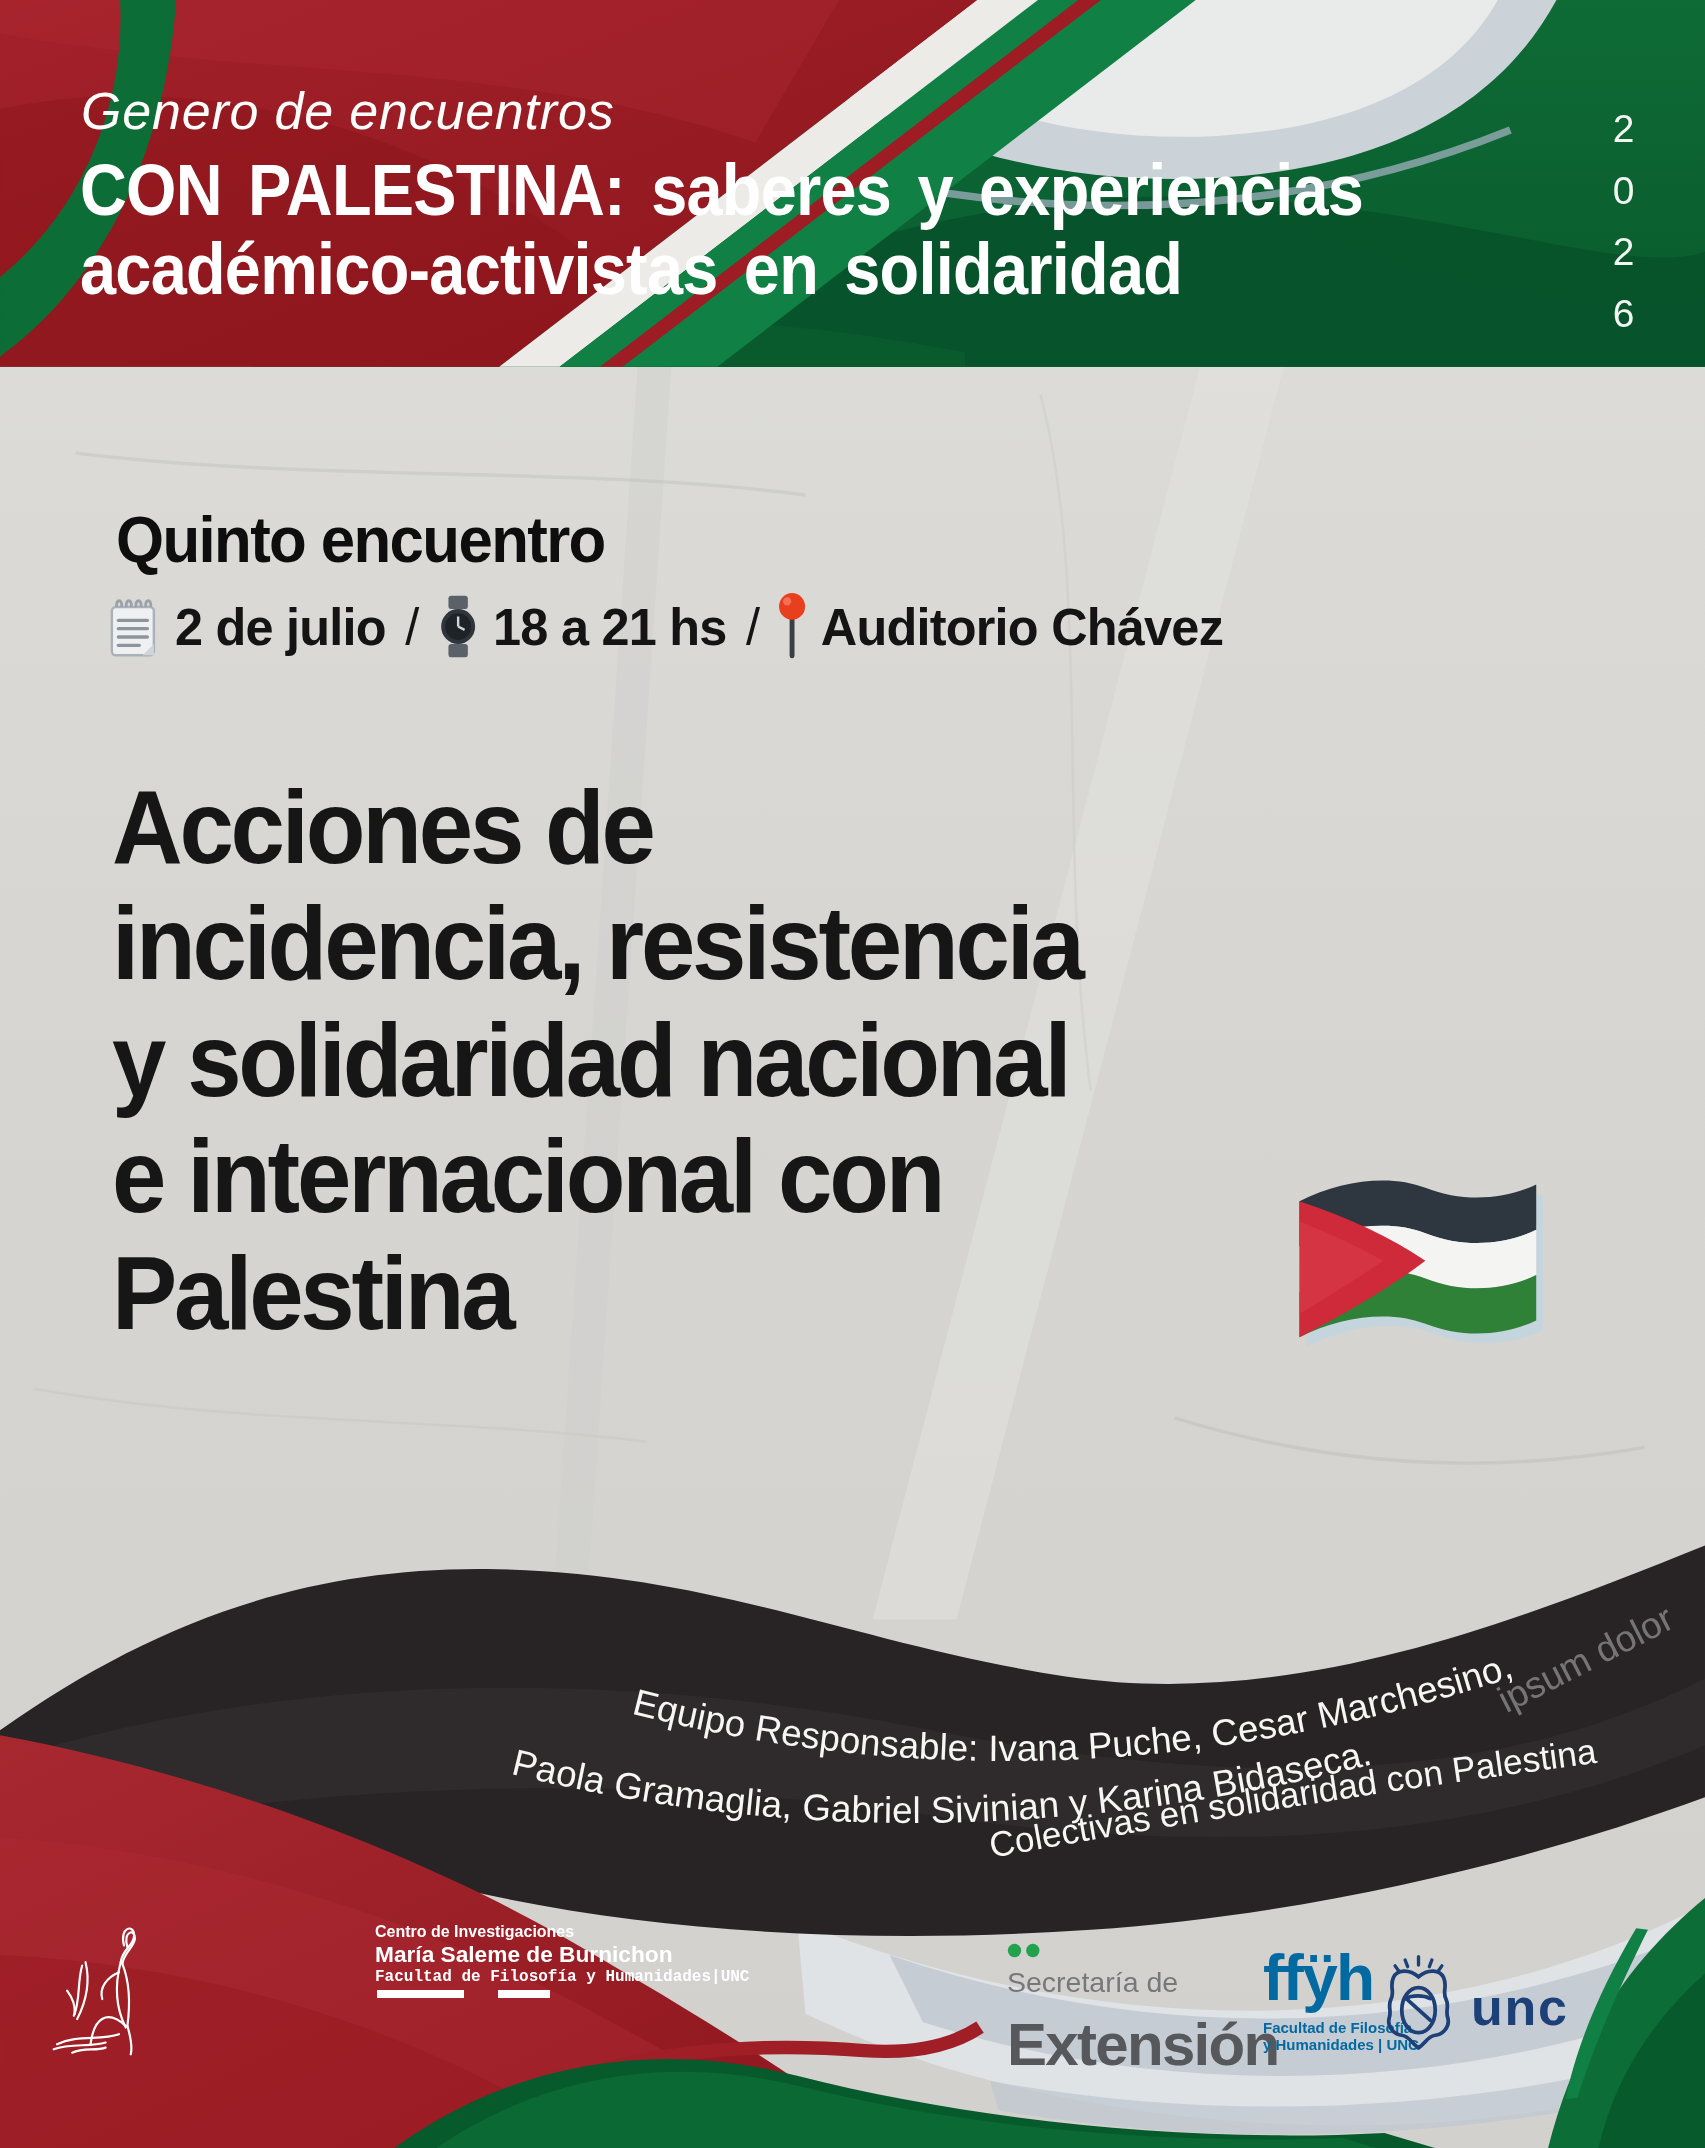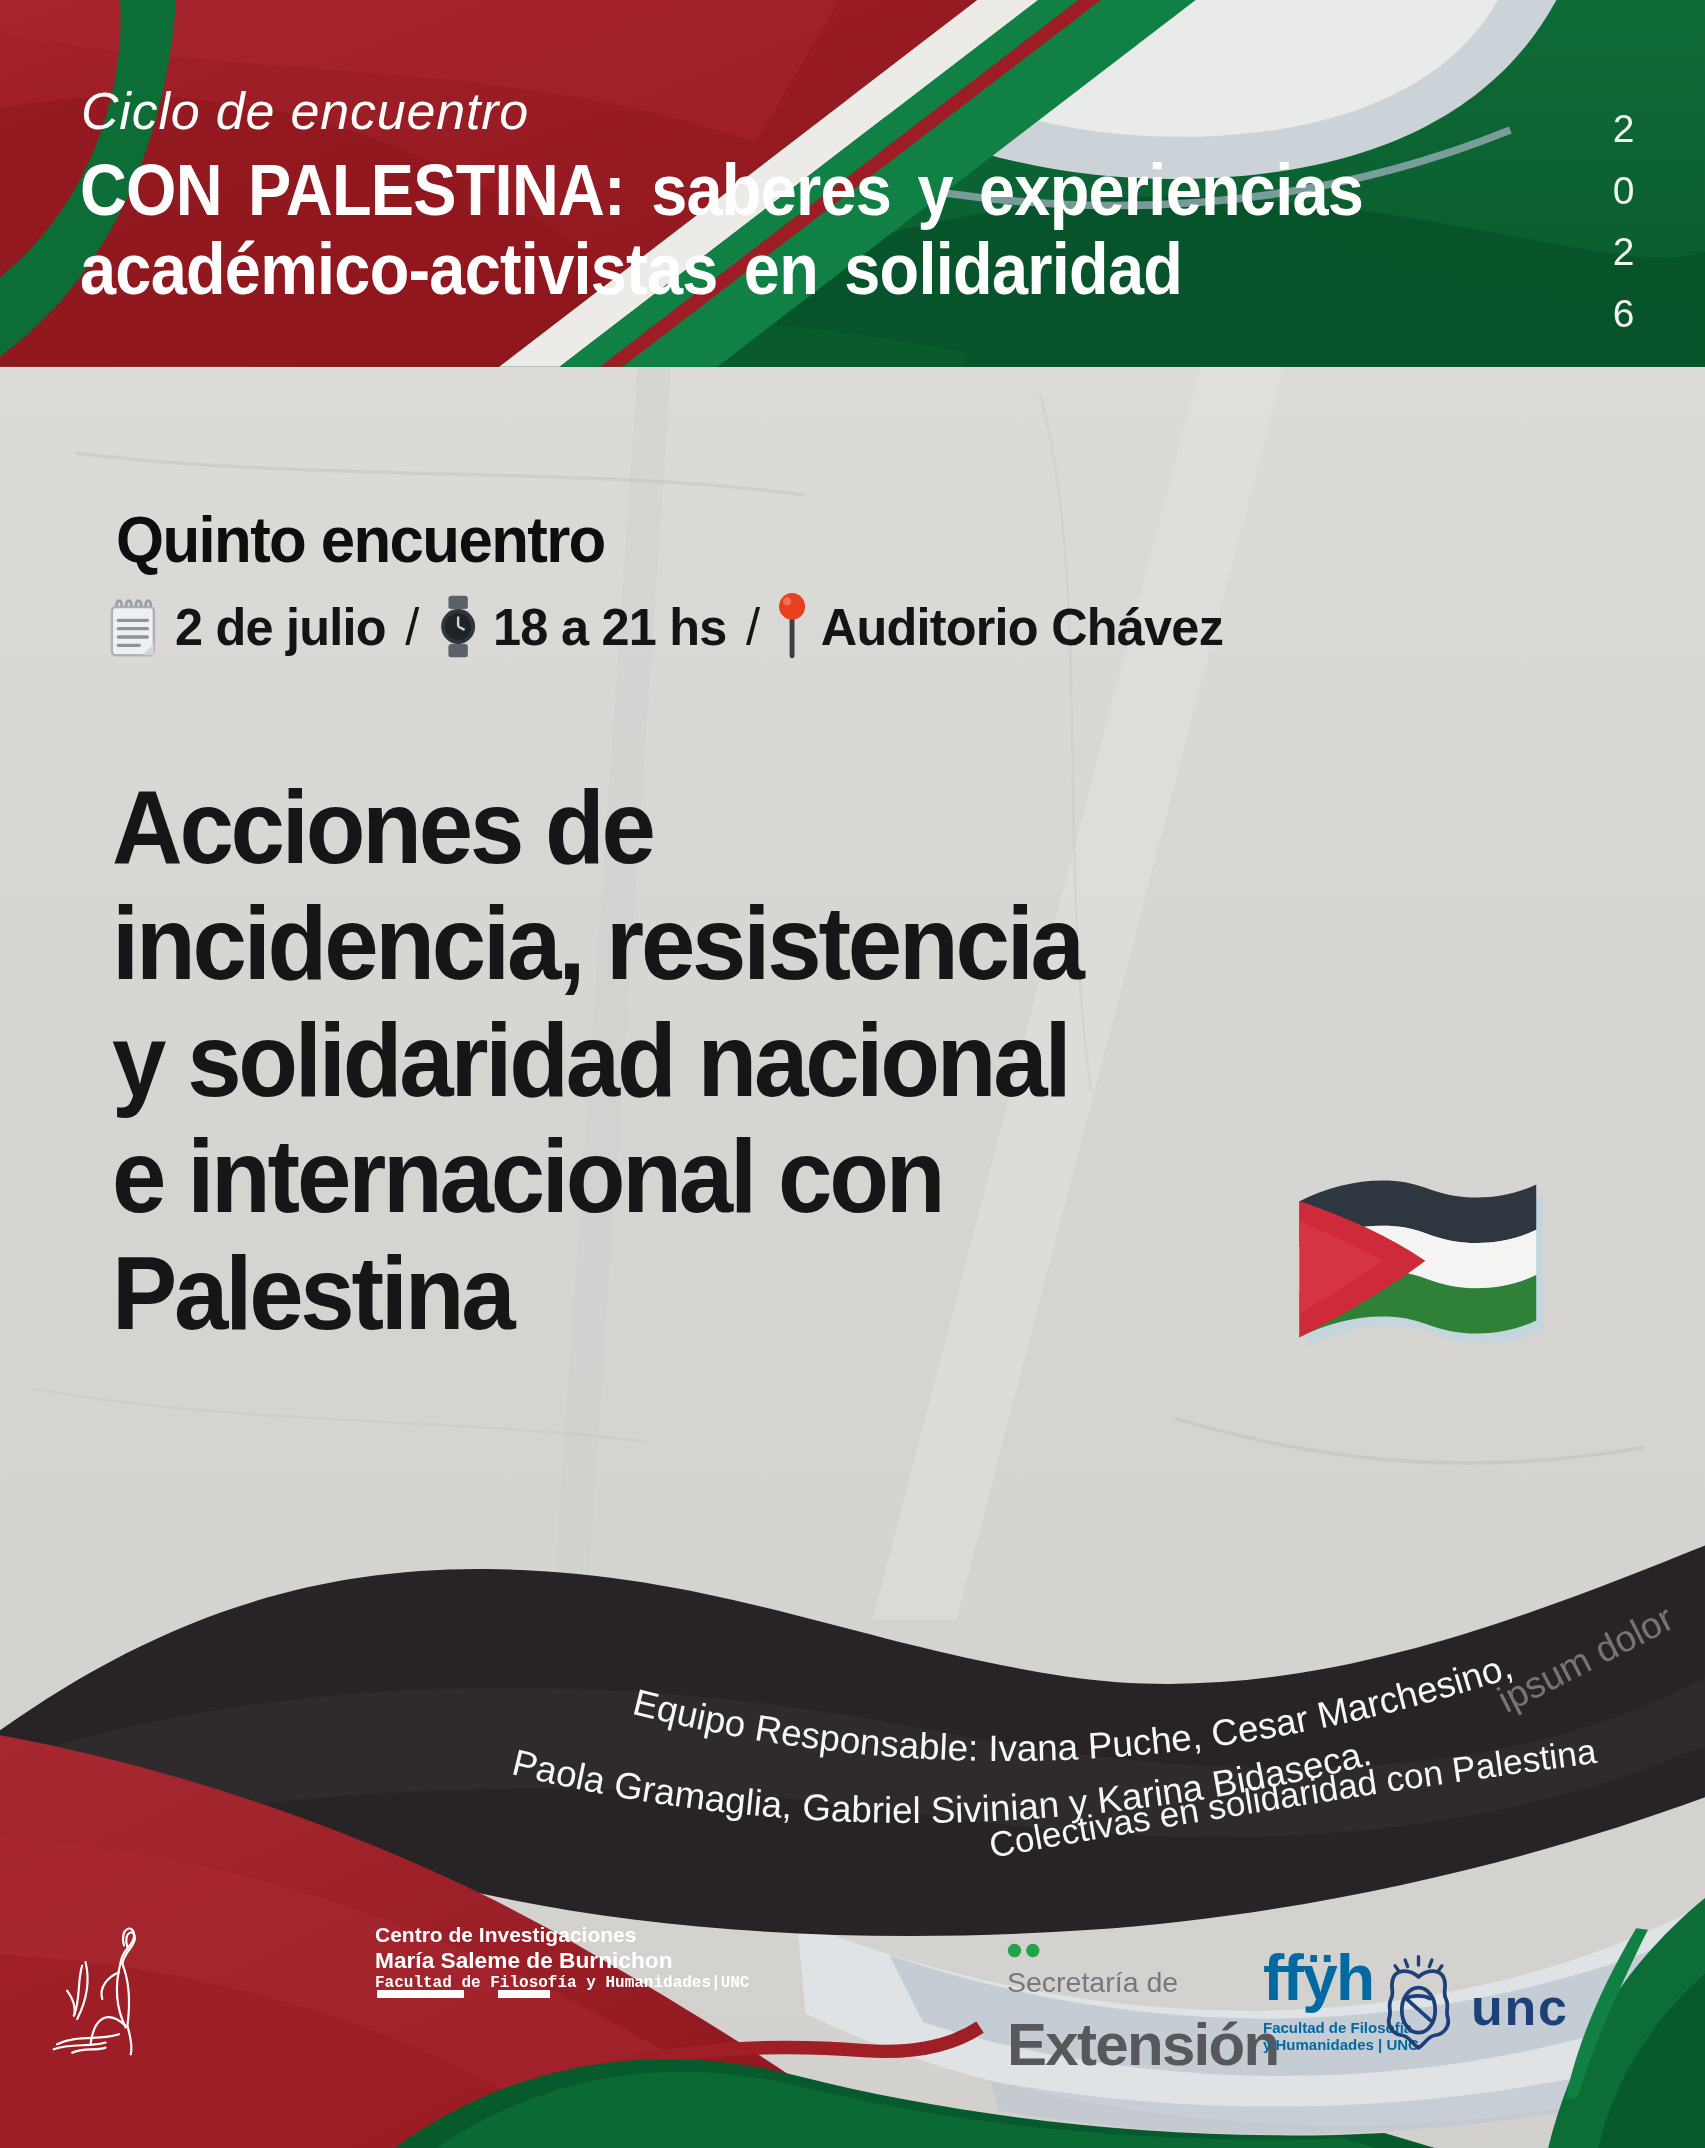--- a/index.html
+++ b/index.html
@@ -31,21 +31,21 @@
               letter-spacing:-3.4px;transform:scaleX(.94);transform-origin:left top;white-space:nowrap;}
   
   .femges-text{left:190px;top:1952px;color:#ffffff;}
   .femges-area{font-size:18.5px;font-weight:bold;line-height:1.06;letter-spacing:0;}
   .femges-name{font-size:42px;font-weight:800;margin-top:11.7px;letter-spacing:0;}
   .ciffyh{left:375px;top:1901px;color:#ffffff;}
   .ciffyh-name{font-size:72px;font-weight:800;letter-spacing:-1.7px;line-height:1;}
   .ciffyh-bar{position:absolute;background:#ffffff;height:7.6px;top:89px;}
   .ciffyh-bar1{left:1.7px;width:87px;}
   .ciffyh-bar2{left:123px;width:52px;}
-  .ciffyh-l1{font-size:21px;font-weight:bold;margin-top:22px;line-height:1.15;}
+  .ciffyh-l1{font-size:16px;font-weight:bold;margin-top:22px;line-height:1.15;}
   .ciffyh-l2{font-size:22.7px;font-weight:bold;line-height:1.15;}
   .ciffyh-l3{font-size:16px;font-weight:bold;line-height:1.3;font-family:Liberation Mono, monospace;}
   .ext{left:1007px;top:1943px;color:#77787b;}
   .ext-l1{font-size:28.5px;font-weight:400;margin-top:5px;}
   .ext-l2{font-size:60px;font-weight:800;color:#57585b;letter-spacing:-1.7px;margin-top:11px;}
   .ffyh{left:1263px;top:1948px;color:#0369a1;}
   .ffyh-name{font-size:64px;font-weight:800;letter-spacing:-1.7px;line-height:.95;}
   .ffyh-sub{font-size:15px;font-weight:bold;line-height:1.15;margin-top:10px;}
   .unc-text{left:1471px;top:1977px;color:#1d4079;font-size:52px;font-weight:800;letter-spacing:1.7px;}
 </style>
@@ -150,21 +150,21 @@
       <path d="M470,2560 C610,2458 780,2430 950,2474 C1170,2530 1430,2554 1650,2542 L1710,2560 Z" fill="#075a2b"></path>
       <path d="M520,2560 C650,2472 800,2448 960,2488 C1160,2538 1400,2556 1600,2548 L1640,2560 Z" fill="#0b6a33"></path>
 
       <path d="M2032,2262 C1950,2330 1880,2420 1845,2560 L2032,2560 Z" fill="#0c6e36"></path>
       <path d="M2032,2352 C1975,2402 1925,2472 1905,2560 L2032,2560 Z" fill="#07572a" opacity="0.85"></path>
 
       <path d="M1950,2298 C1908,2368 1878,2440 1866,2502 L1880,2500 C1902,2430 1936,2356 1964,2300 Z" fill="#118044"></path>
     </g>
   </svg>
 
-  <div class="abs kicker">Ciclo de encuentro</div>
+  <div class="abs kicker">Genero de encuentros</div>
   <div class="abs htitle htitle1">CON PALESTINA: saberes y experiencias</div>
   <div class="abs htitle htitle2">académico-activistas en solidaridad</div>
   <div class="abs year">2026</div>
 
   <div class="abs session-title">Quinto encuentro</div>
 
   <div class="abs event-line">
     <svg width="55" height="64" viewBox="0 0 66 76">
       <rect x="6" y="14" width="52" height="58" rx="5" fill="#eef0f2" stroke="#aab1b8" stroke-width="3"></rect>
       <path d="M44,72 L58,72 L58,58 Z" fill="#cfd5da"></path>

